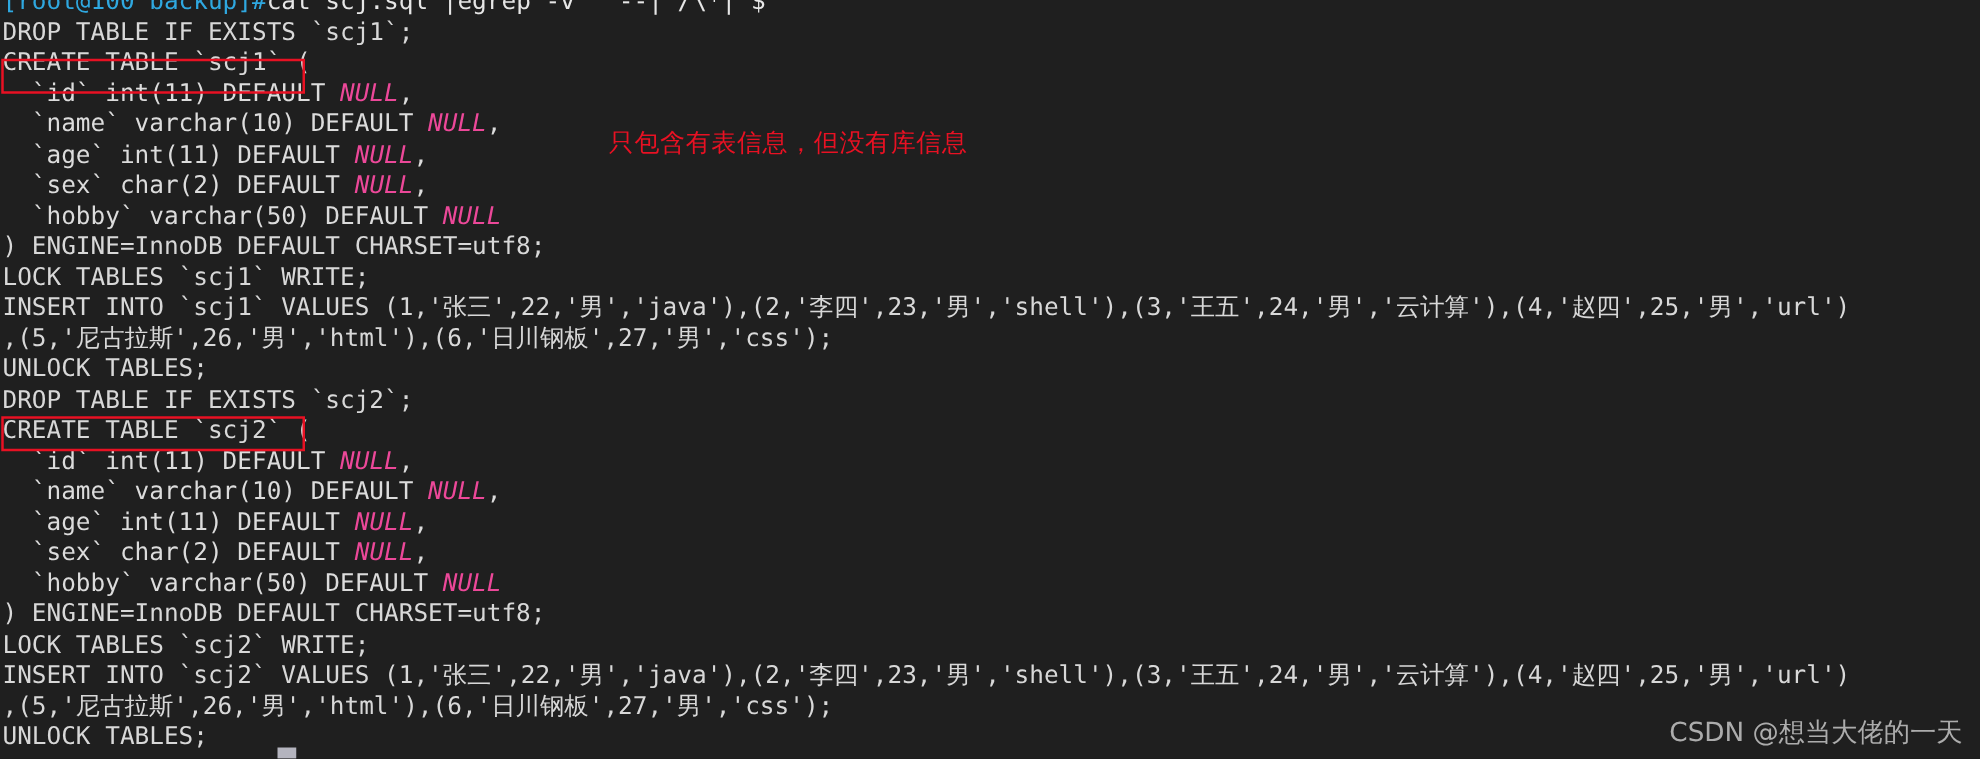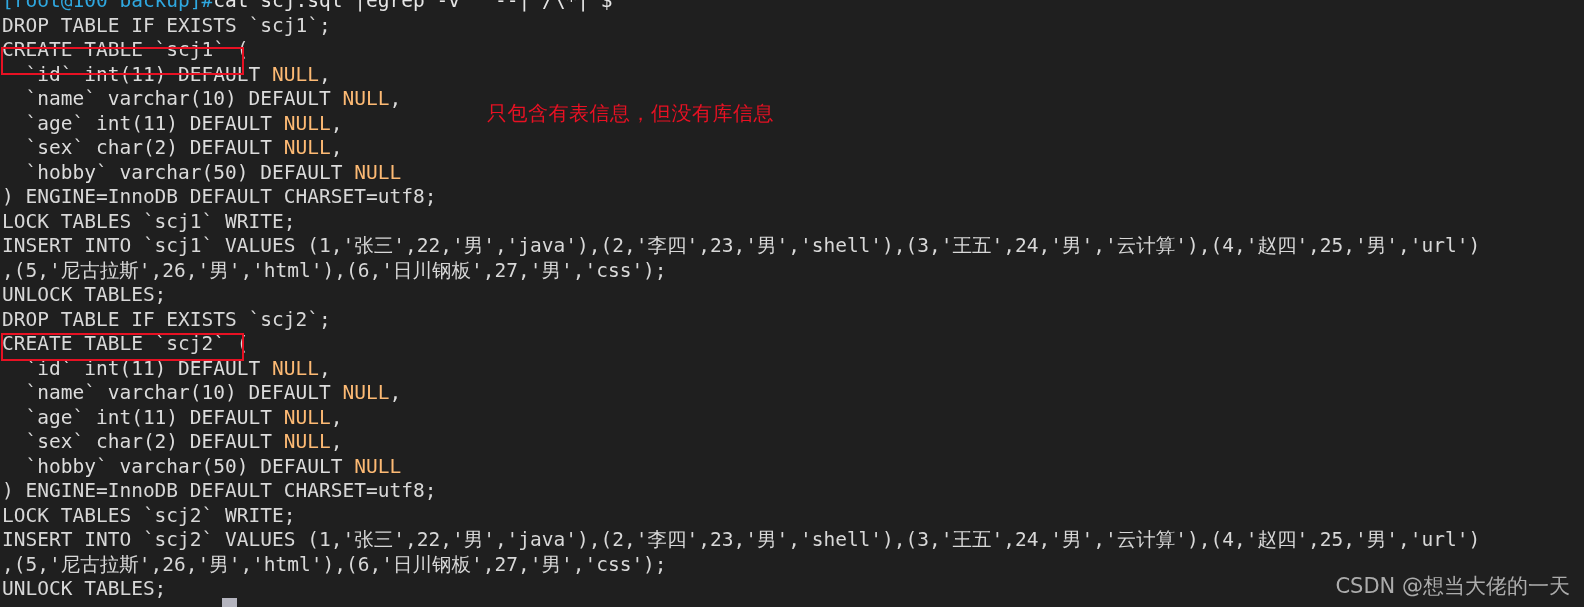--- a/index.html
+++ b/index.html
@@ -26,39 +26,39 @@
     width: 100%;
     white-space: pre;
   }
   .line {
     height: 24.5px;
     white-space: pre;
     padding-left: 2px;
   }
   .prompt-user { color: #2fa8e0; }
   .cmd { color: #e6e6e6; }
-  .kw-null { color: #fdba74; }
+  .kw-null { color: #ec4899; font-style: italic; }
   .txt { color: #dcdcdc; margin-top: 23px; }
 
   
   .redbox {
     position: absolute;
     border: 2px solid #e81123;
     box-sizing: border-box;
     pointer-events: none;
   }
   #redbox-create-scj1 { left: 1px;  top: 47px;  width: 243px; height: 28px; }
   #redbox-create-scj2 { left: 1px;  top: 333px; width: 243px; height: 28px; }
 
   #annotation-note {
     position: absolute;
     left: 487px;
     top: 103px;
     color: #e81123;
-    font-family: Liberation Mono, monospace;
+    font-family: Liberation Sans, sans-serif;
     font-size: 20px;
     letter-spacing: 0.5px;
     white-space: pre;
   }
 
   #cursor-block {
     position: absolute;
     left: 222px;
     top: 598px;
     width: 15px;

